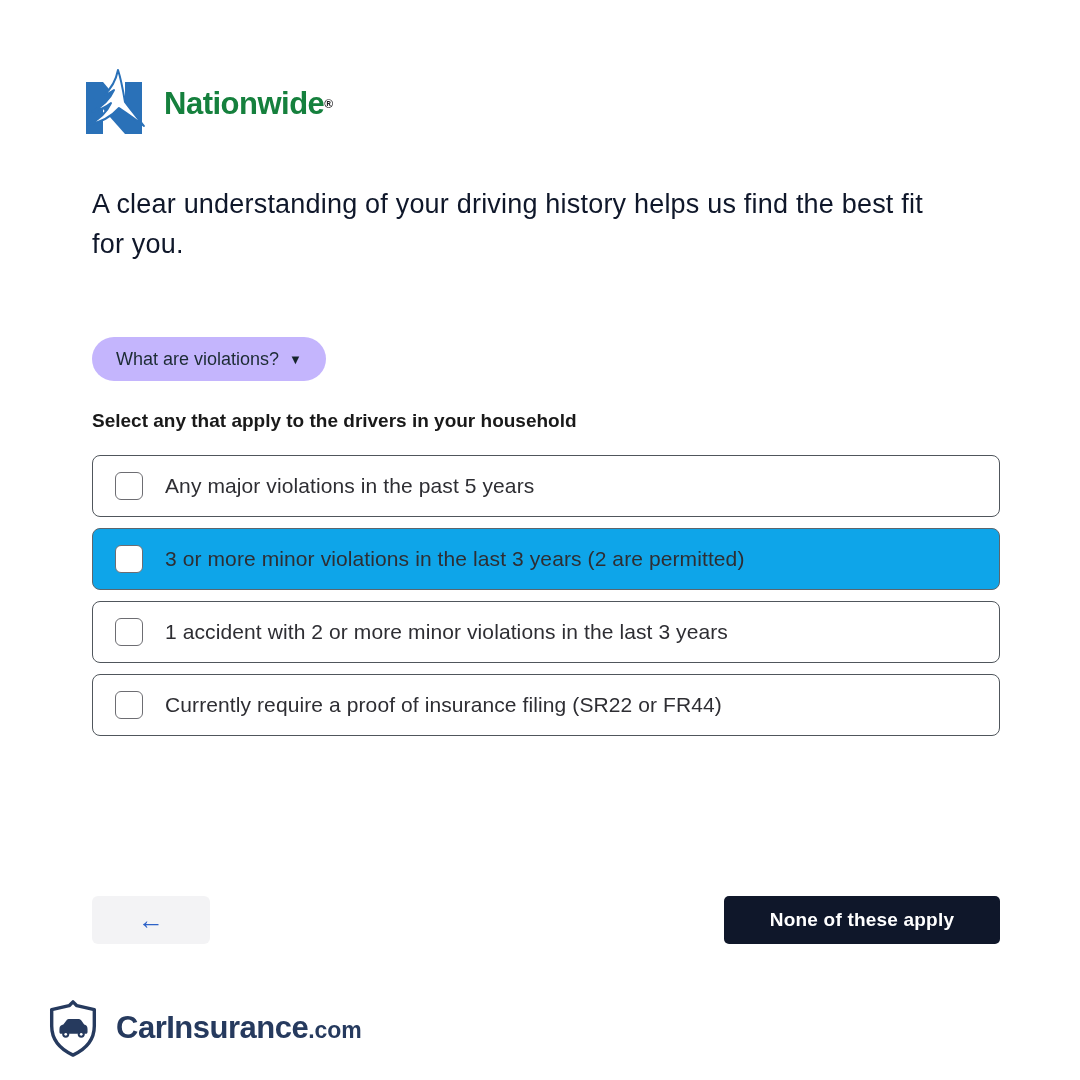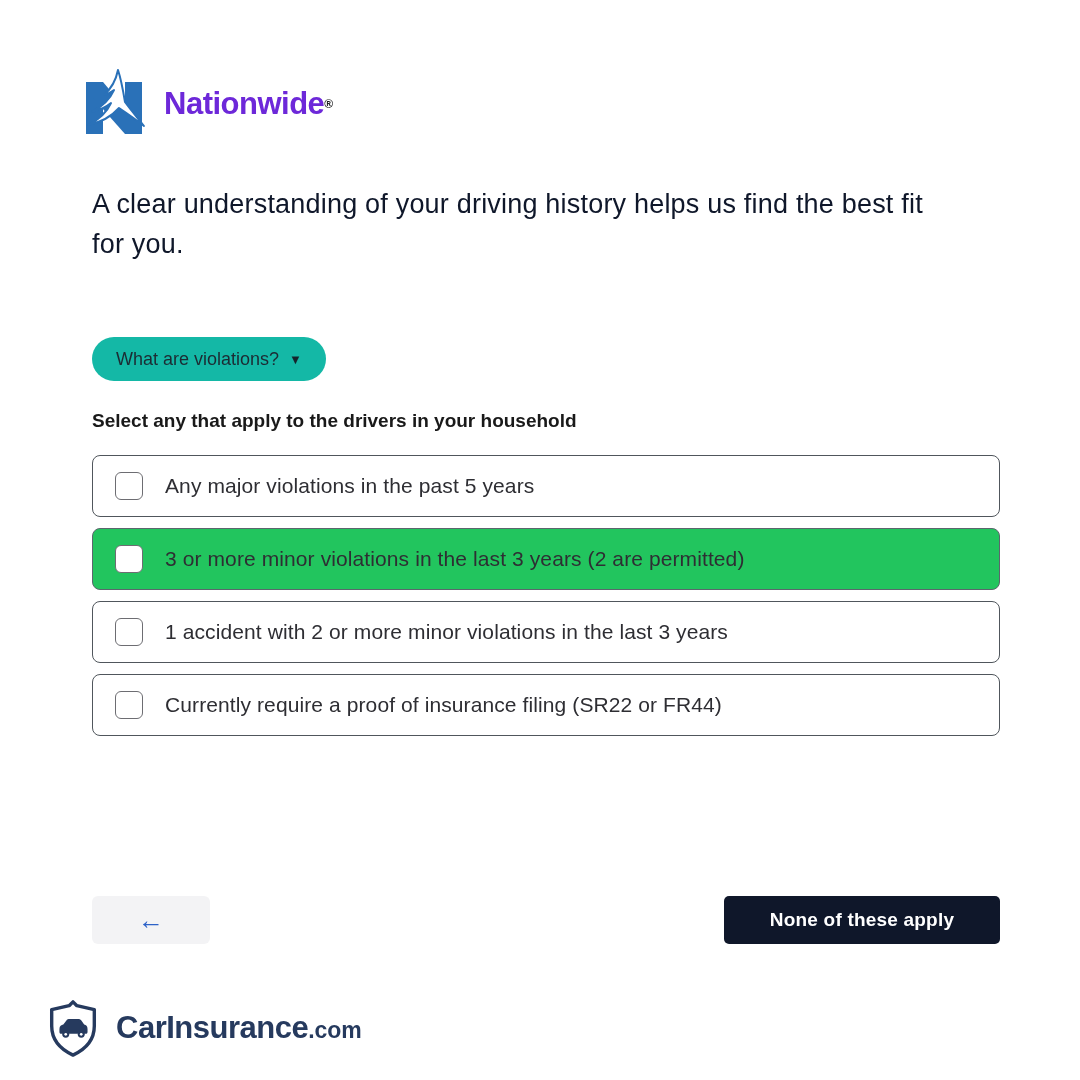--- a/index.html
+++ b/index.html
@@ -2,37 +2,37 @@
 <html><head>
 <meta charset="utf-8">
 <style>
   * { margin:0; padding:0; box-sizing:border-box; }
   html,body { width:1080px; height:1080px; background:#ffffff; font-family:"Liberation Sans", sans-serif; }
   .page { position:relative; width:1080px; height:1080px; background:#fff; overflow:hidden; }
 
   
   .nw-logo { position:absolute; left:78px; top:68px; display:flex; align-items:center; gap:14px; }
   .nw-mark { width:72px; height:72px; }
-  .nw-word { font-size:31px; font-weight:700; color:#6d28d9; letter-spacing:-0.5px; }
+  .nw-word { font-size:31px; font-weight:700; color:#15803d; letter-spacing:-0.5px; }
   .nw-reg { font-size:12px; vertical-align:super; font-weight:700; color:#1c1c1e; }
 
   
   .heading { position:absolute; left:92px; top:184px; width:860px; font-size:27px; line-height:40px; color:#0f172a; font-weight:400; letter-spacing:0.2px; }
 
   
-  .pill { position:absolute; left:92px; top:337px; height:44px; background:#14b8a6; border:none; border-radius:22px; padding:0 24px; display:inline-flex; align-items:center; gap:10px; font-size:18px; color:#1c2b33; font-family:"Liberation Sans", sans-serif; cursor:pointer; }
+  .pill { position:absolute; left:92px; top:337px; height:44px; background:#c4b5fd; border:none; border-radius:22px; padding:0 24px; display:inline-flex; align-items:center; gap:10px; font-size:18px; color:#1c2b33; font-family:"Liberation Sans", sans-serif; cursor:pointer; }
   .pill .chev { font-size:13px; color:#15242c; }
 
   
   .select-label { position:absolute; left:92px; top:410px; font-size:19px; font-weight:700; color:#191919; }
 
   
   .options { position:absolute; left:92px; top:455px; width:908px; }
   .option-row { display:flex; align-items:center; gap:22px; height:62px; background:#ffffff; border:1px solid #50565c; border-radius:8px; padding:0 22px; margin-bottom:11px; cursor:pointer; }
-  .option-row.highlighted { background:#22c55e; border-color:#5c666d; }
+  .option-row.highlighted { background:#0ea5e9; border-color:#5c666d; }
   .checkbox { width:28px; height:28px; min-width:28px; background:#ffffff; border:1.6px solid #6d6d72; border-radius:6px; }
   .option-label { font-size:21px; color:#2e2e33; letter-spacing:0.1px; }
 
   
   .back-btn { position:absolute; left:92px; top:896px; width:118px; height:48px; background:#f3f3f5; border:none; border-radius:6px; display:flex; align-items:center; justify-content:center; cursor:pointer; }
   .back-arrow { color:#2d62c8; font-size:26px; line-height:1; }
   .primary-btn { position:absolute; left:724px; top:896px; width:276px; height:48px; background:#0f172a; border:none; border-radius:5px; color:#ffffff; font-size:19px; font-weight:700; font-family:"Liberation Sans", sans-serif; cursor:pointer; letter-spacing:0.2px; }
 
   
   .footer-logo { position:absolute; left:42px; top:997px; display:flex; align-items:center; gap:12px; }

